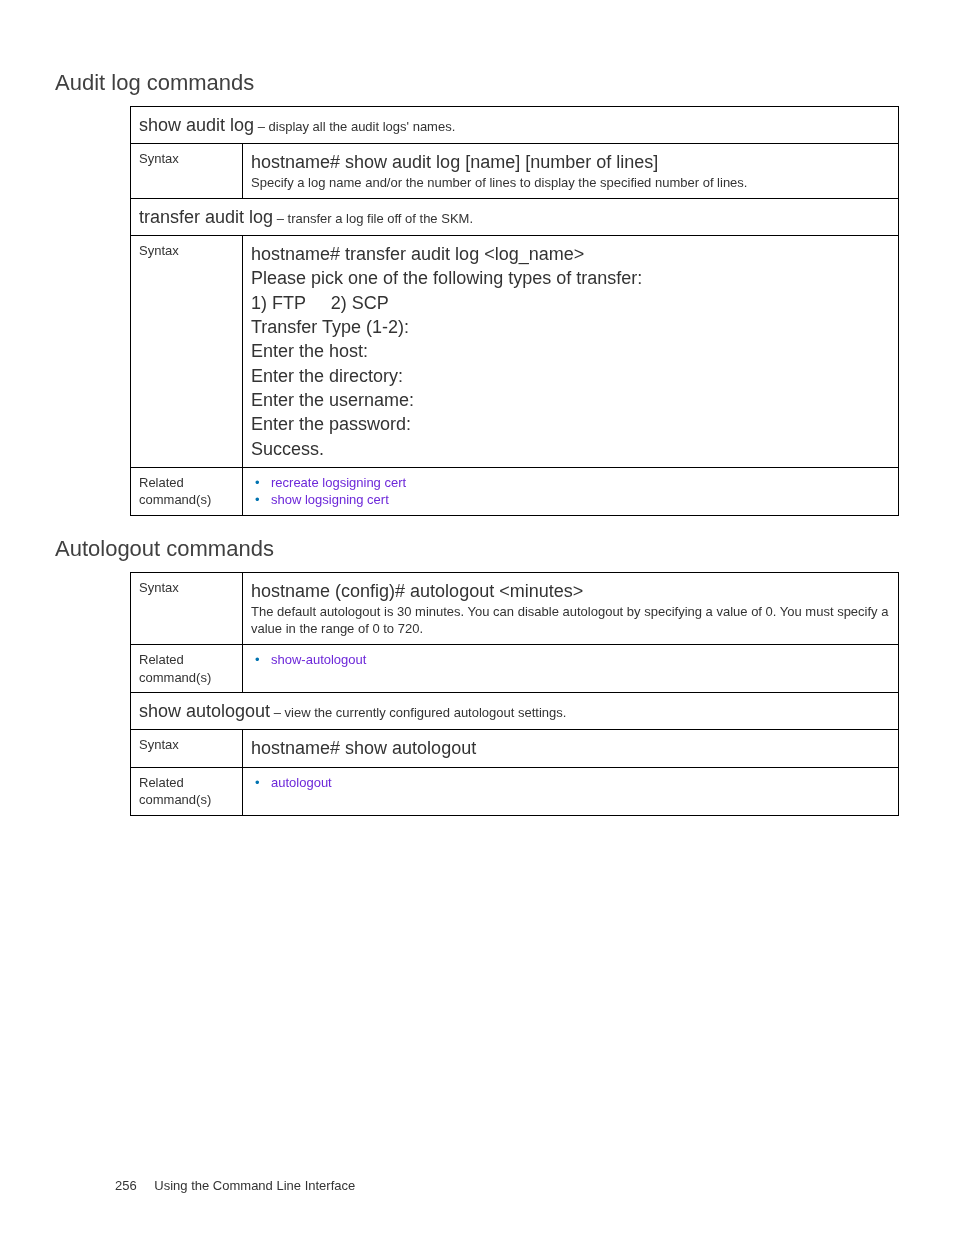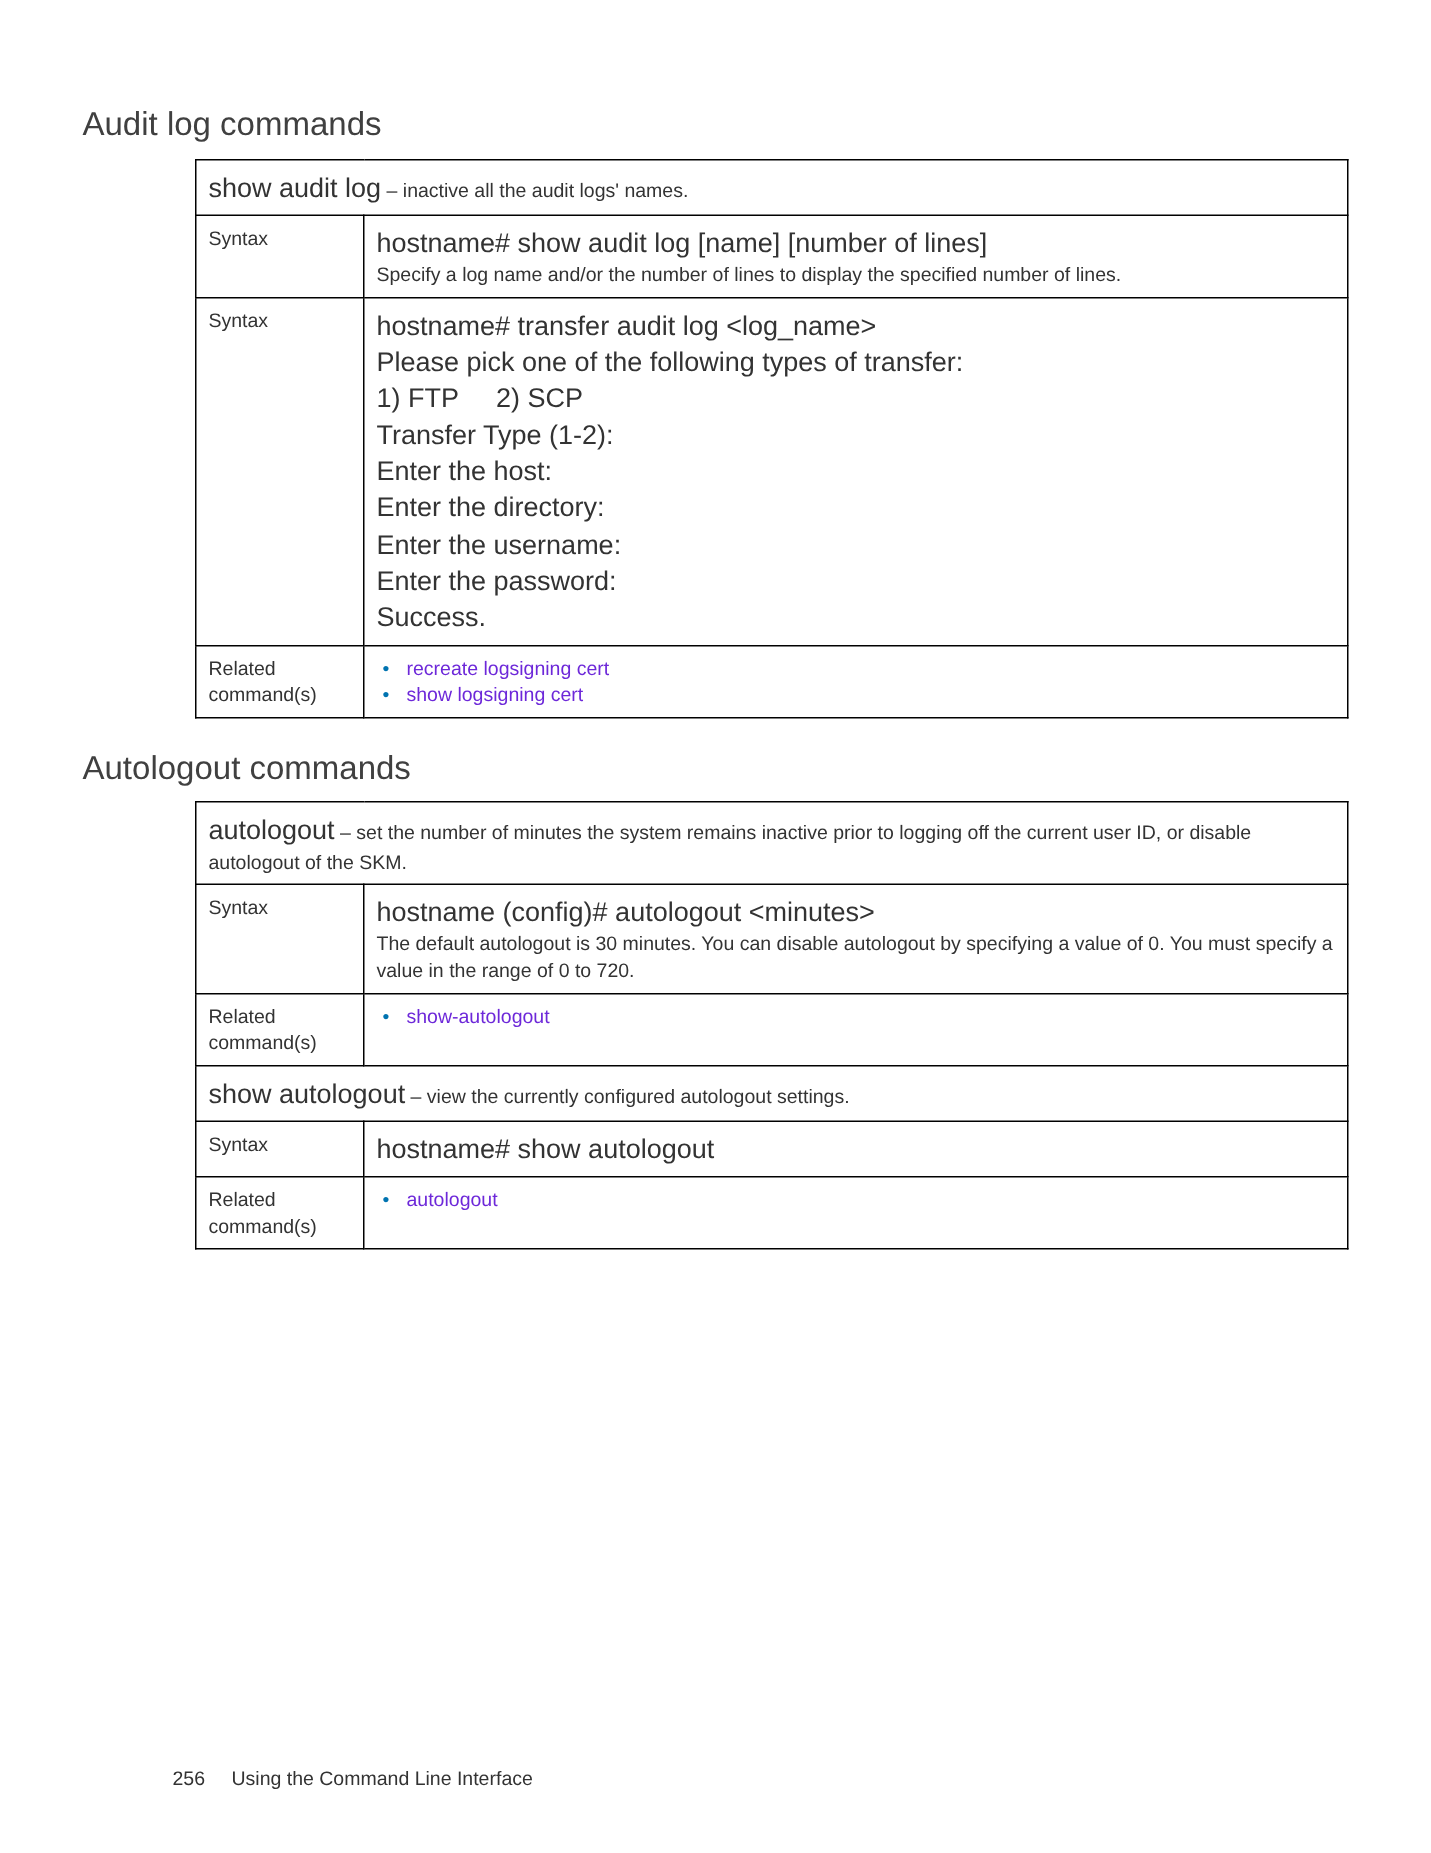--- a/index.html
+++ b/index.html
@@ -66,28 +66,33 @@
 </style>
 </head>
 <body>
 
 <h2 class="section">Audit log commands</h2>
 
 <table class="cmd">
   <tbody>
       <tr>
     <td colspan="2">
-      <span class="mono">show audit log</span><span> – inactive all the audit logs' names.</span>
+      <span class="mono">show audit log</span><span> – display all the audit logs' names.</span>
     </td>
   </tr>
   <tr>
     <td class="label">Syntax</td>
     <td>
       <div class="mono">hostname# show audit log [name] [number of lines]</div>
       <div>Specify a log name and/or the number of lines to display the specified number of lines.</div>
+    </td>
+  </tr>
+  <tr>
+    <td colspan="2">
+      <span class="mono">transfer audit log</span><span> – transfer a log file off of the SKM.</span>
     </td>
   </tr>
   <tr>
     <td class="label">Syntax</td>
     <td>
       <div class="mono">hostname# transfer audit log &lt;log_name&gt;
 Please pick one of the following types of transfer:
 1) FTP     2) SCP
 Transfer Type (1-2):
 Enter the host:
@@ -106,25 +111,20 @@
       </ul>
     </td>
   </tr>
 </tbody>
   </table>
 
 <h2 class="section">Autologout commands</h2>
 
 <table class="cmd">
   <tbody>
-      <tr>
-    <td colspan="2">
-      <span class="mono">autologout</span><span> – set the number of minutes the system remains inactive prior to logging off the current user ID, or disable autologout of the SKM.</span>
-    </td>
-  </tr>
   <tr>
     <td class="label">Syntax</td>
     <td>
       <div class="mono">hostname (config)# autologout &lt;minutes&gt;</div>
       <div>The default autologout is 30 minutes.  You can disable autologout by specifying a value of 0.  You must specify a value in the range of 0 to 720.</div>
     </td>
   </tr>
   <tr>
     <td class="label">Related command(s)</td>
     <td>

